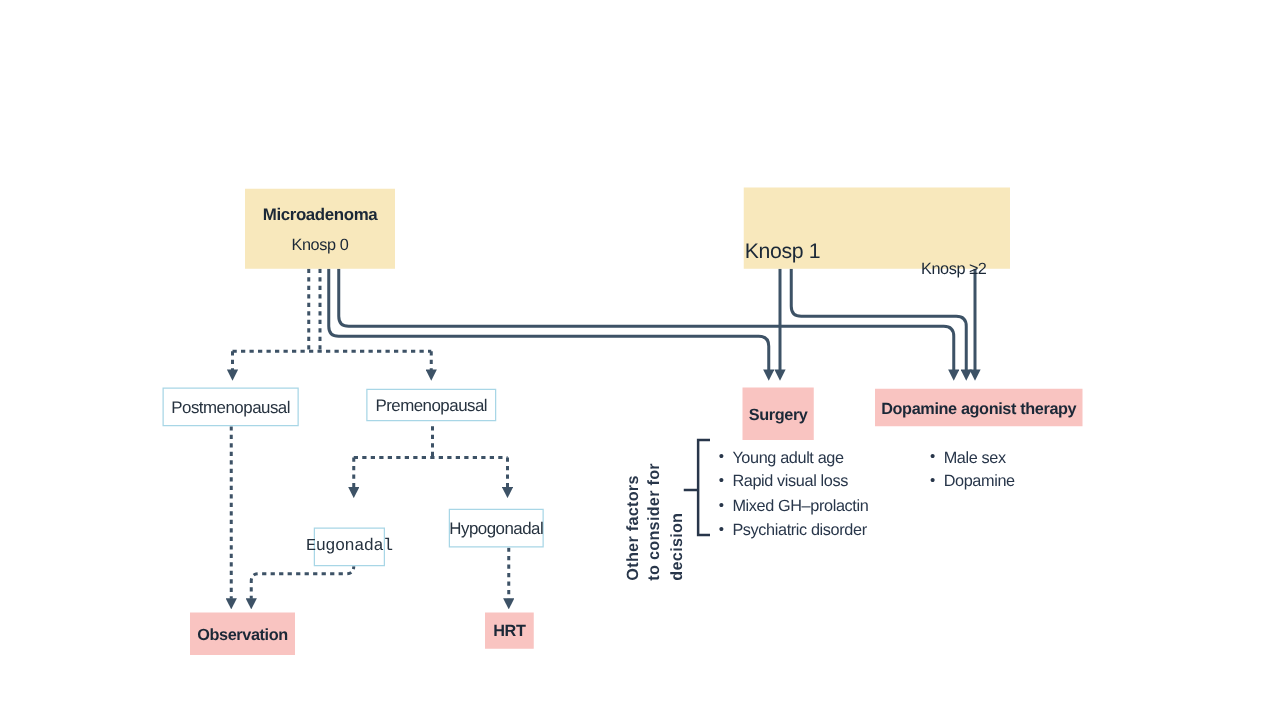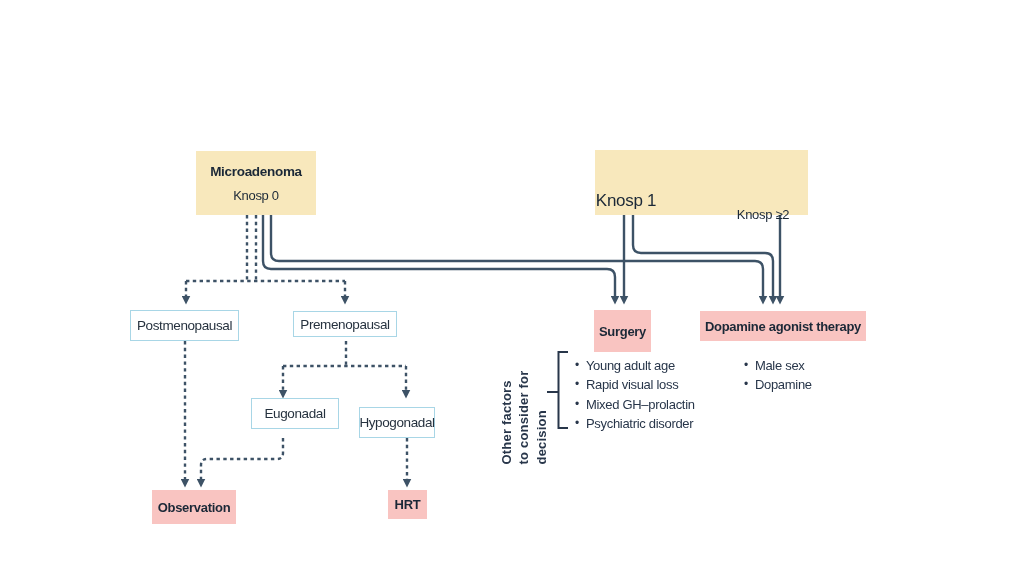--- a/index.html
+++ b/index.html
@@ -35,21 +35,21 @@
   .micro{left:196px;top:151px;width:120px;height:64px;flex-direction:column;gap:9px;}
   .macro{left:595px;top:150px;width:213px;height:65px;}
   .yellow .node-label{font-size:13.5px;font-weight:bold;letter-spacing:-0.3px;}
   .yellow .node-sublabel{font-size:13px;font-weight:normal;letter-spacing:-0.3px;}
   .macro .node-label{position:absolute;left:0;right:0;top:13px;}
   .macro .knosp-left{position:absolute;left:31px;top:41px;transform:translateX(-50%);font-size:17px;font-weight:normal;letter-spacing:-0.3px;white-space:nowrap;}
   .macro .knosp-right{position:absolute;left:168px;top:57px;transform:translateX(-50%);font-size:13px;font-weight:normal;letter-spacing:-0.3px;white-space:nowrap;}
 
   .postmeno{left:130px;top:310px;width:109px;height:31px;}
   .premeno{left:293px;top:311px;width:104px;height:26px;}
-  .eugonadal{left:251px;top:398px;width:88px;height:31px;}
+  .eugonadal{left:251px;top:422px;width:57px;height:31px;font-family:Liberation Mono, monospace;}
   .hypogonadal{left:359px;top:407px;width:76px;height:31px;}
   .surgery{left:594px;top:310px;width:57px;height:42px;}
   .dopamine{left:700px;top:311px;width:166px;height:30px;}
   .observation{left:152px;top:490px;width:84px;height:34px;}
   .hrt{left:388px;top:490px;width:39px;height:29px;}
 
   ul.factors{position:absolute;margin:0;padding:0;list-style:none;}
   ul.factors li{display:flex;gap:7px;line-height:19.4px;font-size:13px;letter-spacing:-0.3px;color:var(--text-body);white-space:nowrap;}
   ul.factors .bullet{font-size:12px;}
   .surgery-factors{left:575px;top:356px;}

